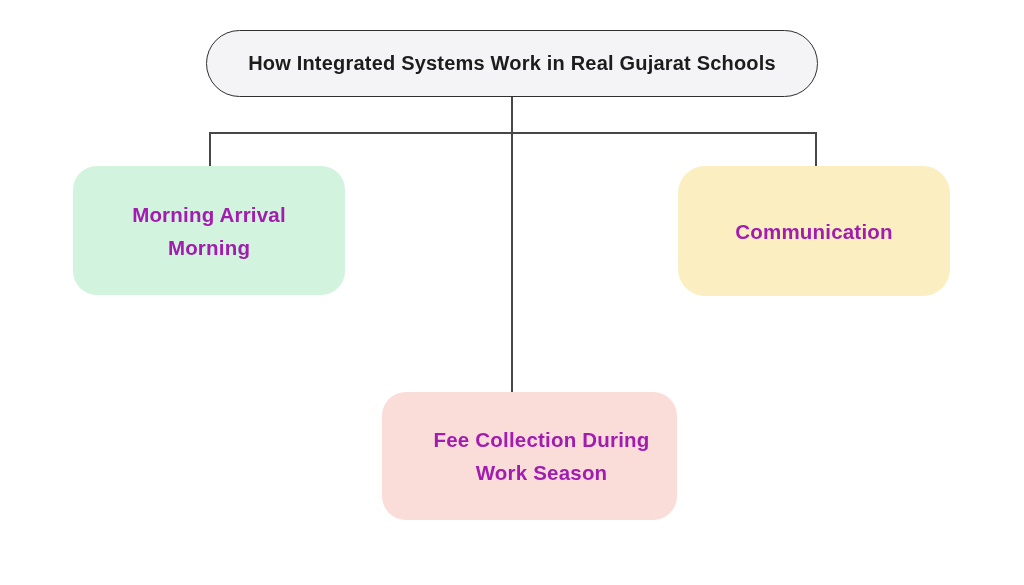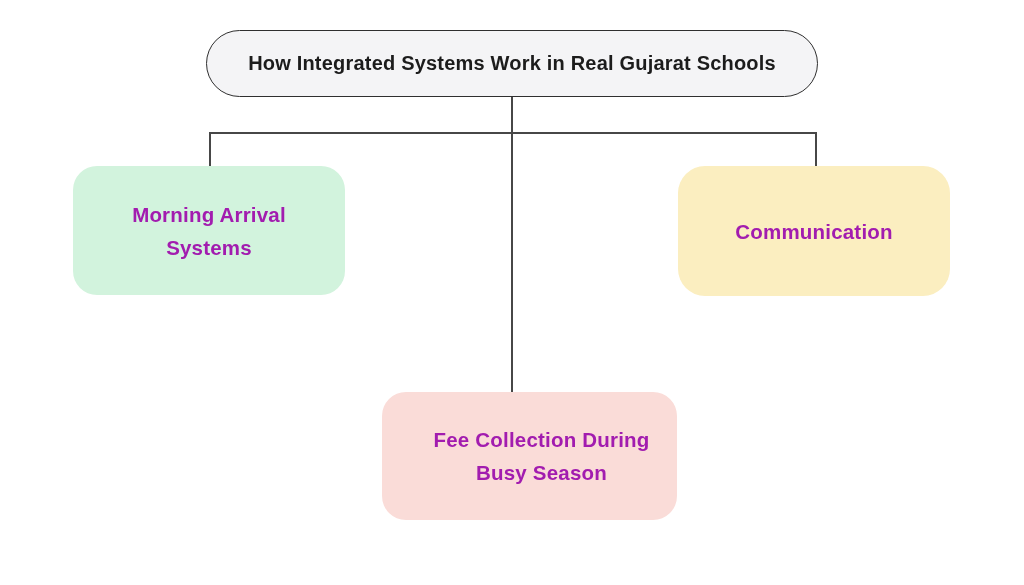--- a/index.html
+++ b/index.html
@@ -115,25 +115,25 @@
   <div class="connector h conn-horizontal" style="background-color: rgb(71, 71, 71);"></div>
   <div class="connector v conn-left-drop" style="background-color: rgb(71, 71, 71);"></div>
   <div class="connector v conn-right-drop" style="background-color: rgb(71, 71, 71);"></div>
 
   <div class="root-pill" style="background-color: rgb(244, 244, 246); border-color: rgb(47, 47, 47);">
     <span>How Integrated Systems Work in Real Gujarat Schools</span>
   </div>
 
   <div class="node node-morning" style="background-color: rgb(210, 243, 221);">
     <span class="node-line">Morning Arrival</span>
-    <span class="node-line">Systems</span>
+    <span class="node-line">Morning</span>
   </div>
 
   <div class="node node-bus" style="background-color: rgb(251, 238, 192);">
     <span class="node-line">Communication</span>
   </div>
 
   <div class="node node-fee" style="background-color: rgb(250, 220, 216); padding-left: 24px;">
     <span class="node-line">Fee Collection During</span>
-    <span class="node-line">Busy Season</span>
+    <span class="node-line">Work Season</span>
   </div>
 
 </div>
 
 </body></html>

